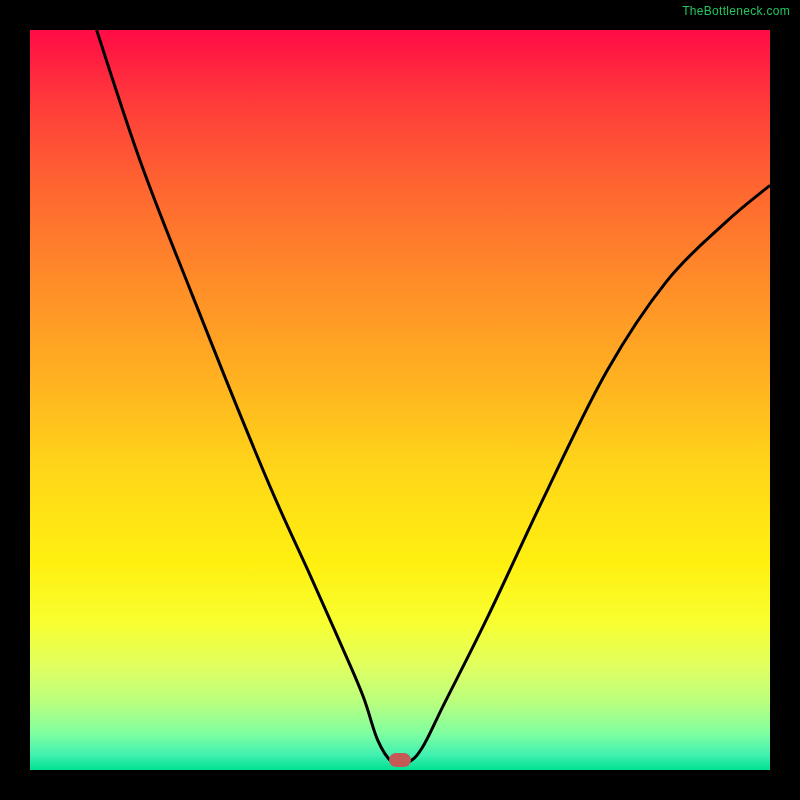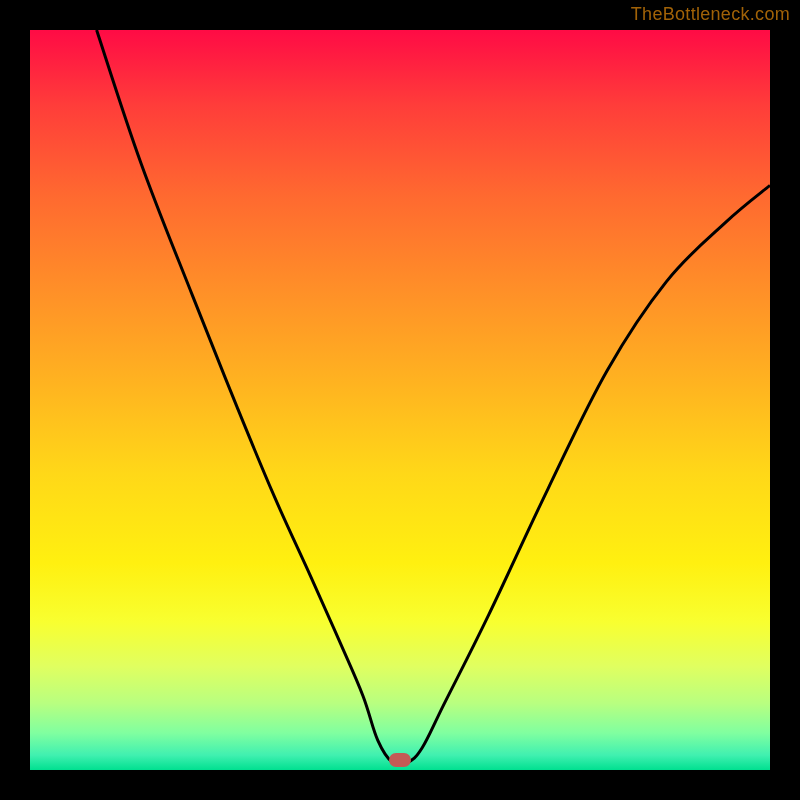--- a/index.html
+++ b/index.html
@@ -54,22 +54,22 @@
     background: #c45a55;
     border-radius: 7px;
     left: 50%;
     transform: translateX(-50%);
     bottom: 3px;
   }
   .watermark {
     position: absolute;
     top: 4px;
     right: 10px;
-    color: #a16207;
-    font-size: 18px;
+    color: #22c55e;
+    font-size: 12px;
     letter-spacing: 0.3px;
   }
 </style>
 </head>
 <body>
 
 <div class="frame">
   <div class="plot-area">
     <svg class="curve" viewBox="0 0 740 740" preserveAspectRatio="none">
       <path d="M 66.6 0 C 74.592 23.976000000000006, 93.684 85.24800000000005, 111 133.20000000000005 C 128.316 181.15200000000004, 145.484 222.444, 162.8 266.4 C 180.116 310.356, 192.548 341.43600000000004, 207.20000000000002 377.40000000000003 C 221.85200000000003 413.36400000000003, 230.88000000000002 435.56399999999996, 244.20000000000002 466.2 C 257.52000000000004 496.836, 269.212 520.96, 281.2 547.6 C 293.188 574.24, 301.476 592.888, 310.8 614.2 C 320.124 635.5120000000001, 326.34000000000003 648.684, 333 666 C 339.65999999999997 683.316, 342.472 698.4119999999999, 347.79999999999995 710.4 C 353.12799999999993 722.388, 357.27199999999993 728.604, 362.59999999999997 732.6 C 367.928 736.596, 372.072 735.264, 377.40000000000003 732.6 C 382.72800000000007 729.936, 385.54 728.456, 392.20000000000005 717.8 C 398.86000000000007 707.1439999999999, 402.41200000000003 697.376, 414.40000000000003 673.4 C 426.38800000000003 649.424, 440.15200000000004 623.2280000000001, 458.8 584.6 C 477.448 545.972, 496.688 502.75600000000003, 518 458.8 C 539.312 414.844, 555.888 377.69599999999997, 577.2 340.4 C 598.5120000000001 303.104, 615.088 278.23999999999995, 636.4 251.59999999999997 C 657.712 224.95999999999998, 676.9519999999999 209.71599999999998, 695.5999999999999 192.39999999999998 C 714.2479999999999 175.08399999999997, 732.008 162.05999999999997, 740 155.39999999999998" fill="none" stroke="#000" stroke-width="3"></path>

